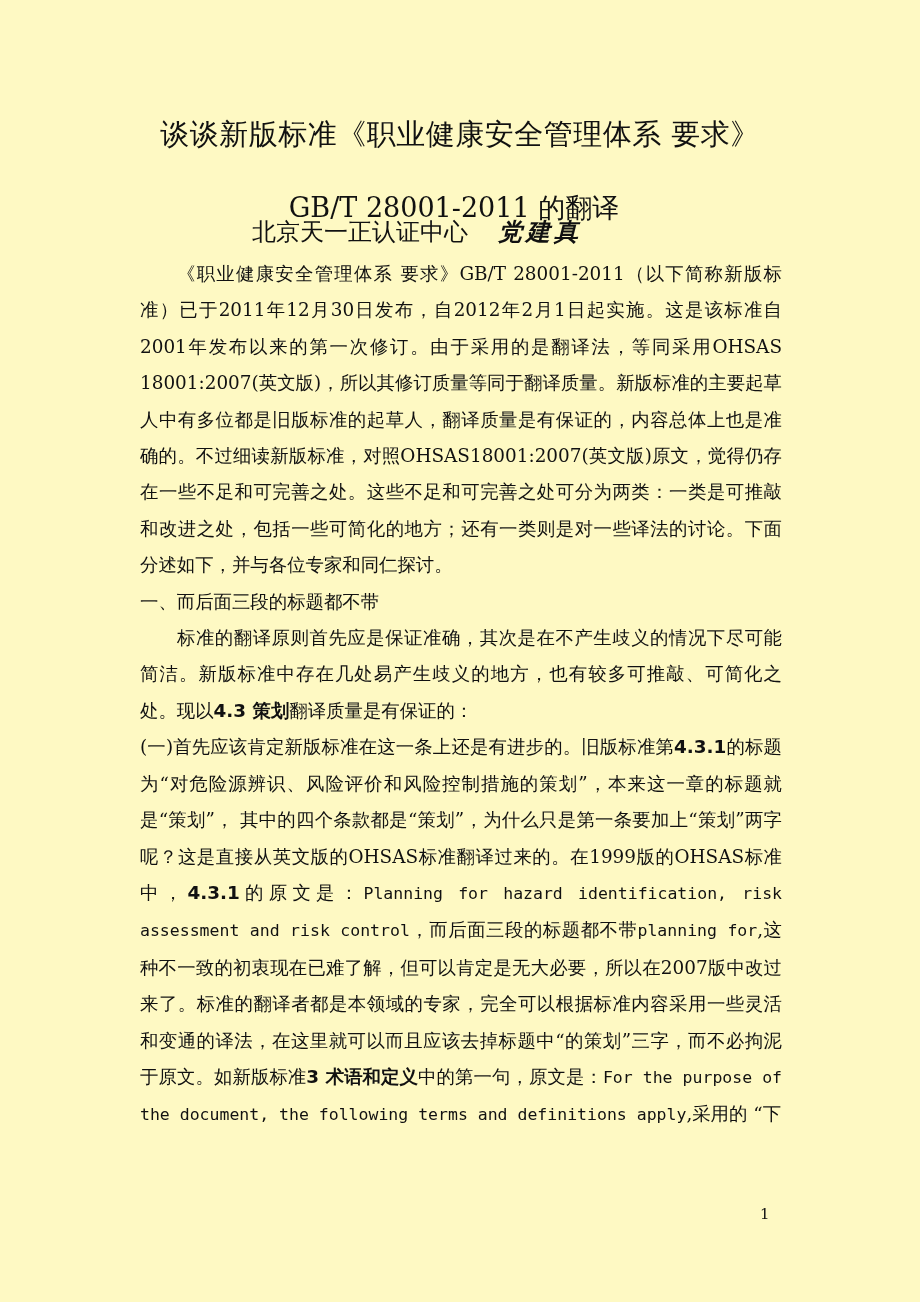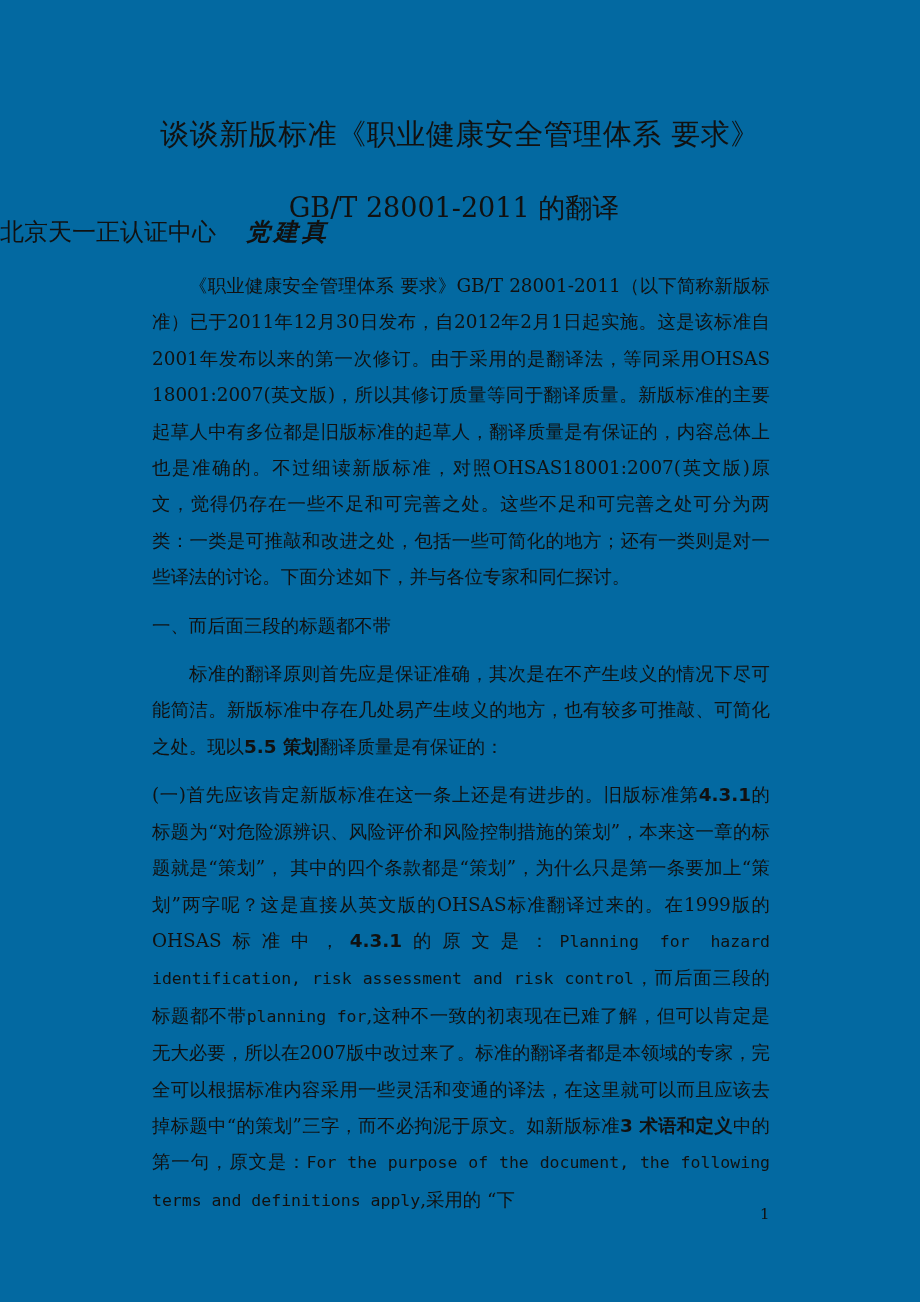--- a/index.html
+++ b/index.html
@@ -1,44 +1,44 @@
 <!DOCTYPE html>
 <html><head>
 <meta charset="utf-8">
 <style>
   html, body { margin: 0; padding: 0; background: #ffffff; }
   body { width: 920px; height: 1302px; position: relative; overflow: hidden;
          font-family: "DejaVu Serif", "Liberation Serif", serif; color: #111; }
-  .page { position: absolute; left: 0; top: 0; width: 920px; height: 1302px; background: #0369a1; }
+  .page { position: absolute; left: 0; top: 0; width: 920px; height: 1302px; background: #fef9c3; }
   .title1 { position: absolute; top: 114px; left: 0; width: 920px; text-align: center;
             font-size: 29px; line-height: 40px; letter-spacing: 0.5px; }
   .title2 { position: absolute; top: 164px; left: 0; width: 908px; text-align: center;
             font-size: 27px; line-height: 40px; margin-top: 24px; }
-  .title3 { position: absolute; top: 212px; left: 0; width: 834px; 
+  .title3 { position: absolute; top: 212px; left: 0; width: 834px; text-align: center;
             font-size: 24px; line-height: 40px; }
   .author { margin-left: 30px; font-weight: bold; font-style: italic; letter-spacing: 4px; }
   .body { position: absolute; left: 140px; top: 256px; width: 642px;
           font-size: 18.4px; line-height: 36.4px; text-align: justify; }
-  .body p { margin: 12px; }
+  .body p { margin: 0; }
   .indent { text-indent: 37px; }
   .b { font-family: "DejaVu Sans", "Liberation Sans", sans-serif; font-weight: bold; }
   .mono { font-family: "DejaVu Sans Mono", "Liberation Mono", monospace; font-size: 16.5px; }
   .pagenum { position: absolute; top: 1205px; left: 760px; font-size: 15px; }
 </style>
 </head>
 <body>
 
 <div class="page">
   <div class="title1">谈谈新版标准《职业健康安全管理体系 要求》</div>
   <div class="title2">GB/T 28001-2011 的翻译</div>
   <div class="title3">
     <span>北京天一正认证中心</span><span class="author">党建真</span>
   </div>
 
   <div class="body">
     <p class="indent">《职业健康安全管理体系 要求》GB/T 28001-2011（以下简称新版标准）已于2011年12月30日发布，自2012年2月1日起实施。这是该标准自2001年发布以来的第一次修订。由于采用的是翻译法，等同采用OHSAS 18001:2007(英文版)，所以其修订质量等同于翻译质量。新版标准的主要起草人中有多位都是旧版标准的起草人，翻译质量是有保证的，内容总体上也是准确的。不过细读新版标准，对照OHSAS18001:2007(英文版)原文，觉得仍存在一些不足和可完善之处。这些不足和可完善之处可分为两类：一类是可推敲和改进之处，包括一些可简化的地方；还有一类则是对一些译法的讨论。下面分述如下，并与各位专家和同仁探讨。</p>
     <p>一、而后面三段的标题都不带</p>
-    <p class="indent"><span>标准的翻译原则首先应是保证准确，其次是在不产生歧义的情况下尽可能简洁。新版标准中存在几处易产生歧义的地方，也有较多可推敲、可简化之处。现以</span><span class="b">5.5 策划</span><span>翻译质量是有保证的：</span></p>
+    <p class="indent"><span>标准的翻译原则首先应是保证准确，其次是在不产生歧义的情况下尽可能简洁。新版标准中存在几处易产生歧义的地方，也有较多可推敲、可简化之处。现以</span><span class="b">4.3 策划</span><span>翻译质量是有保证的：</span></p>
     <p><span>(一)首先应该肯定新版标准在这一条上还是有进步的。旧版标准第</span><span class="b">4.3.1</span><span>的标题为“对危险源辨识、风险评价和风险控制措施的策划”，本来这一章的标题就是“策划”， 其中的四个条款都是“策划”，为什么只是第一条要加上“策划”两字呢？这是直接从英文版的OHSAS标准翻译过来的。在1999版的OHSAS标准中，</span><span class="b">4.3.1</span><span>的原文是：</span><span class="mono">Planning for hazard identification, risk assessment and risk control</span><span>，而后面三段的标题都不带</span><span class="mono">planning for</span><span>,这种不一致的初衷现在已难了解，但可以肯定是无大必要，所以在2007版中改过来了。标准的翻译者都是本领域的专家，完全可以根据标准内容采用一些灵活和变通的译法，在这里就可以而且应该去掉标题中“的策划”三字，而不必拘泥于原文。如新版标准</span><span class="b">3 术语和定义</span><span>中的第一句，原文是：</span><span class="mono">For the purpose of the document, the following terms and definitions apply</span><span>,采用的 “下</span></p>
   </div>
 
   <div class="pagenum">1</div>
 </div>
 
 </body></html>

